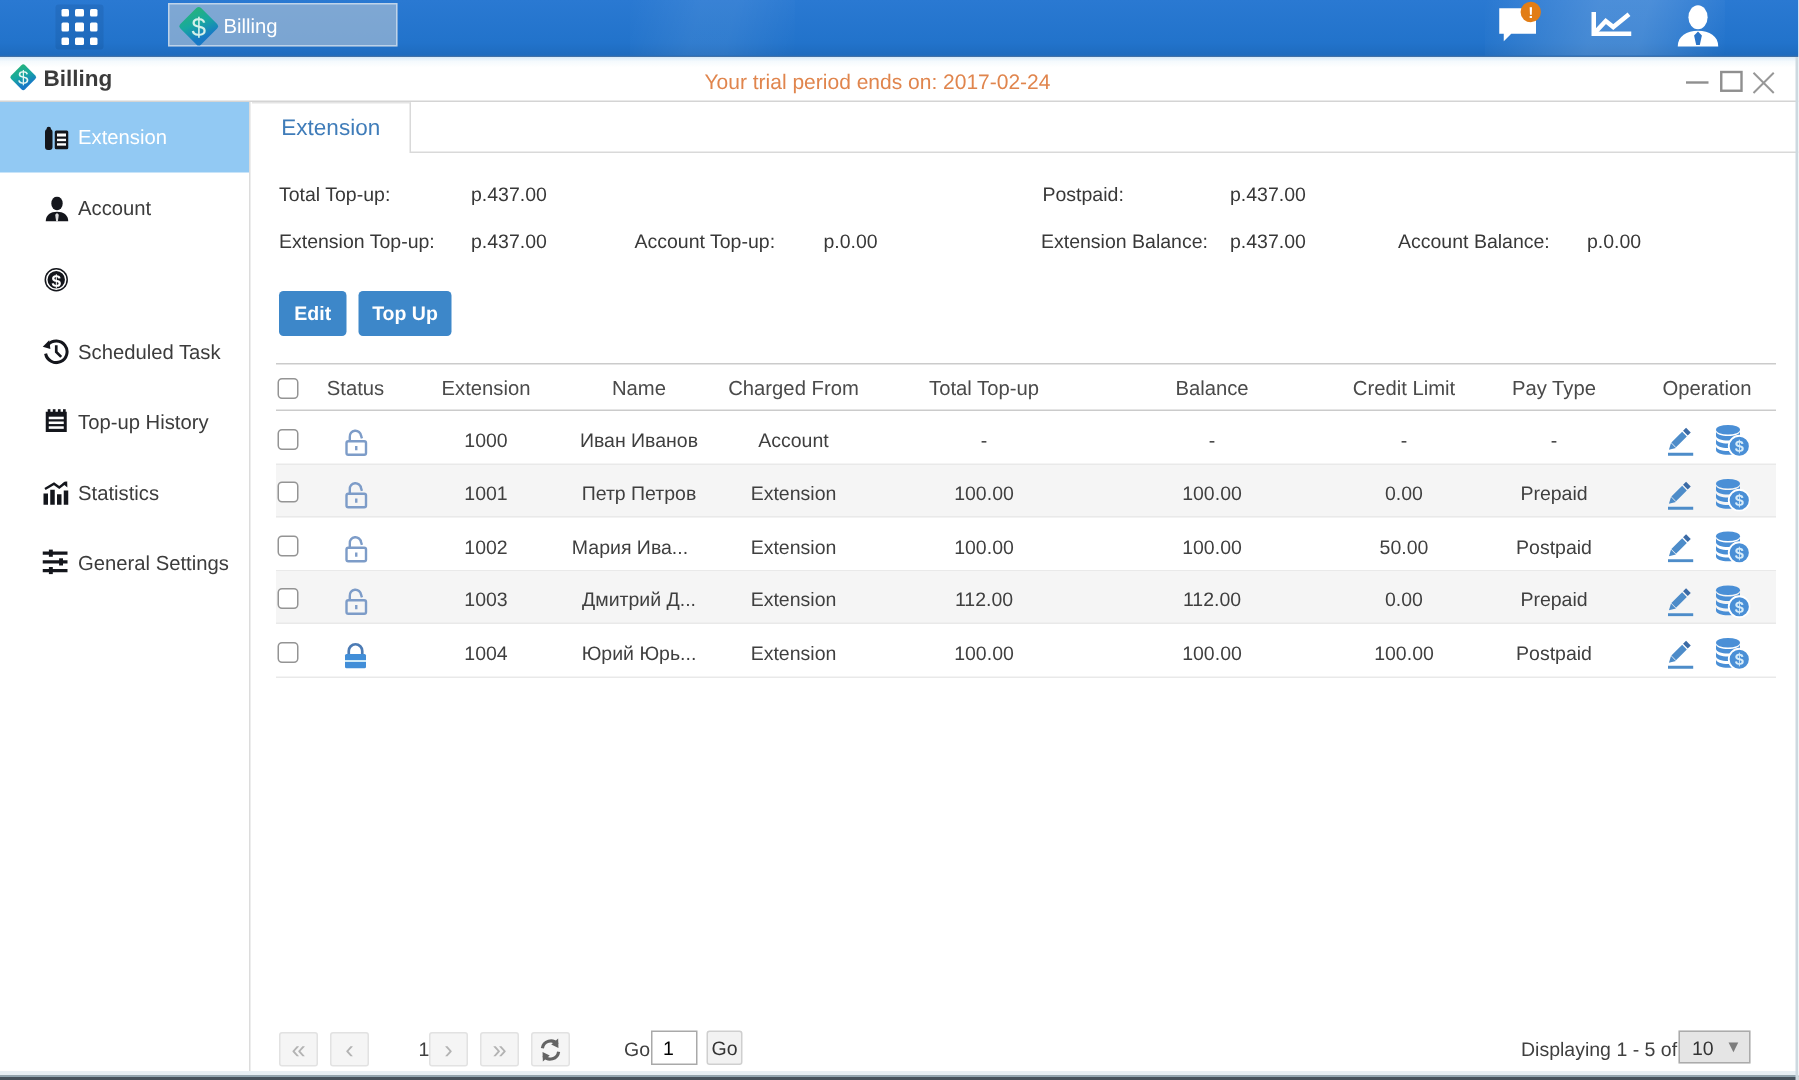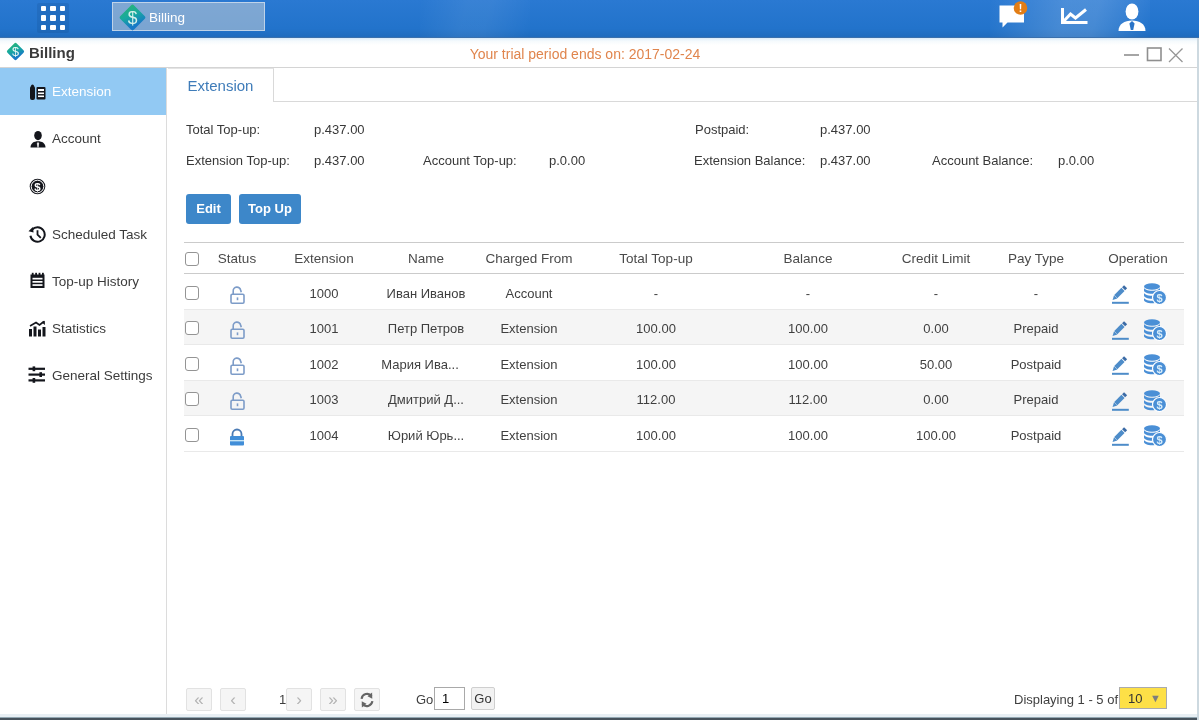--- a/index.html
+++ b/index.html
@@ -47,21 +47,21 @@
 .row { position:relative; height:35.5px; border-bottom:1px solid #e9e9e9; }
 .row.alt { background:#f5f5f5; }
 .cell { position:absolute; top:11.5px; font-size:13px; color:#3f3f3f; transform:translateX(-50%); white-space:nowrap; }
 .cbx { position:absolute; left:1px; width:14px; height:14px; border:1.4px solid #949494; border-radius:3px; background:#fff; }
 
 .pgbtn { position:absolute; top:688px; width:26px; height:23px; background:#f5f5f5; border:1px solid #e2e2e2; border-radius:2px;
   color:#b3b3b3; text-align:center; font-size:17px; line-height:21px; }
 .pgtxt { position:absolute; font-size:13px; color:#3f3f3f;margin-left:24px; }
 #goinput { left:434px; top:687px; width:31px; height:23px; border:1px solid #a9a9a9; font-size:13px; text-align:left; padding-left:7px; line-height:21px; background:#fff; }
 #gobtn { left:471px; top:687px; width:24px; height:23px; background:#f2f2f2; border:1px solid #cfcfcf; border-radius:2px; font-size:13px; color:#333; text-align:center; line-height:21px; }
-#pagesize { left:1119px; top:687px; width:48px; height:22px; border:1px solid #ababab; background:#fde047; font-size:13px; color:#333; }
+#pagesize { left:1119px; top:687px; width:48px; height:22px; border:1px solid #ababab; background:#e5e5e5; font-size:13px; color:#333; }
 
 #bottomstrip1 { left:0; top:714px; width:1199px; height:4px; background:#e8eff4; }
 #bottomstrip2 { left:0; top:717px; width:1199px; height:3px; background:#47525c; border-top:1px solid #93a7b2; }
 #rightedge { left:1197px; top:38px; width:2px; height:682px; background:#cdd9e0; }
 </style>
 </head>
 <body>
 <div id="stage">
 
   <div id="topbar" class="abs">

